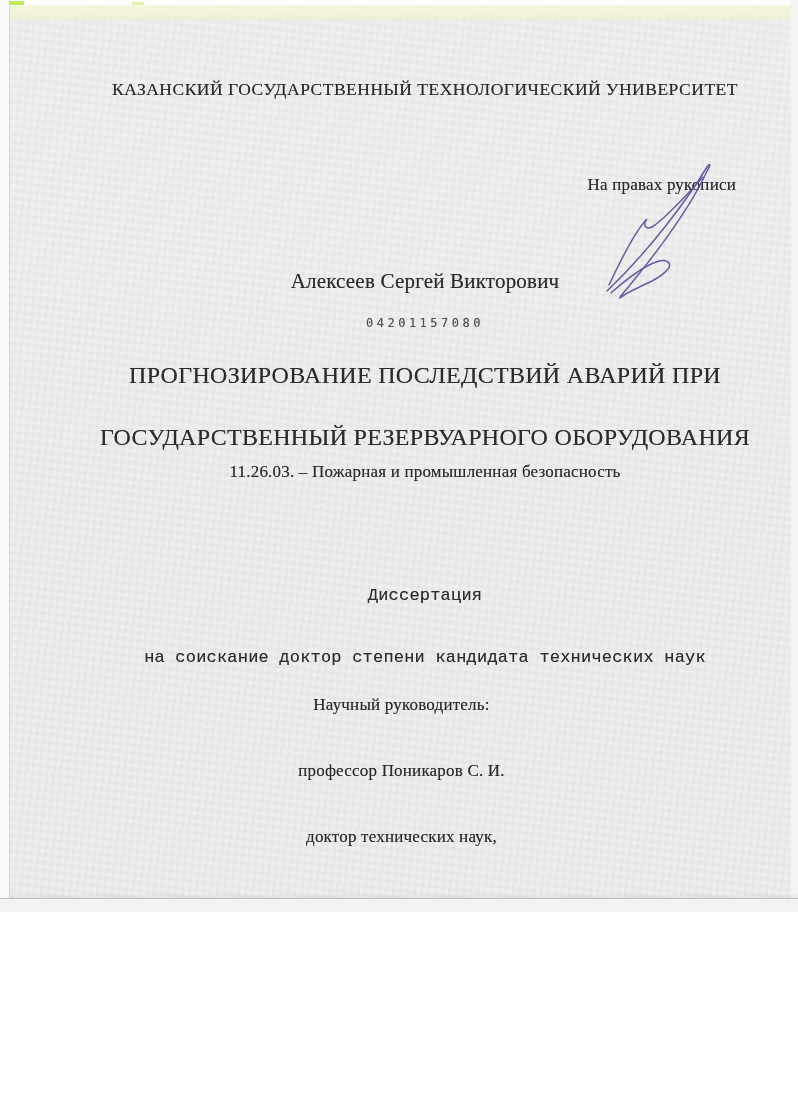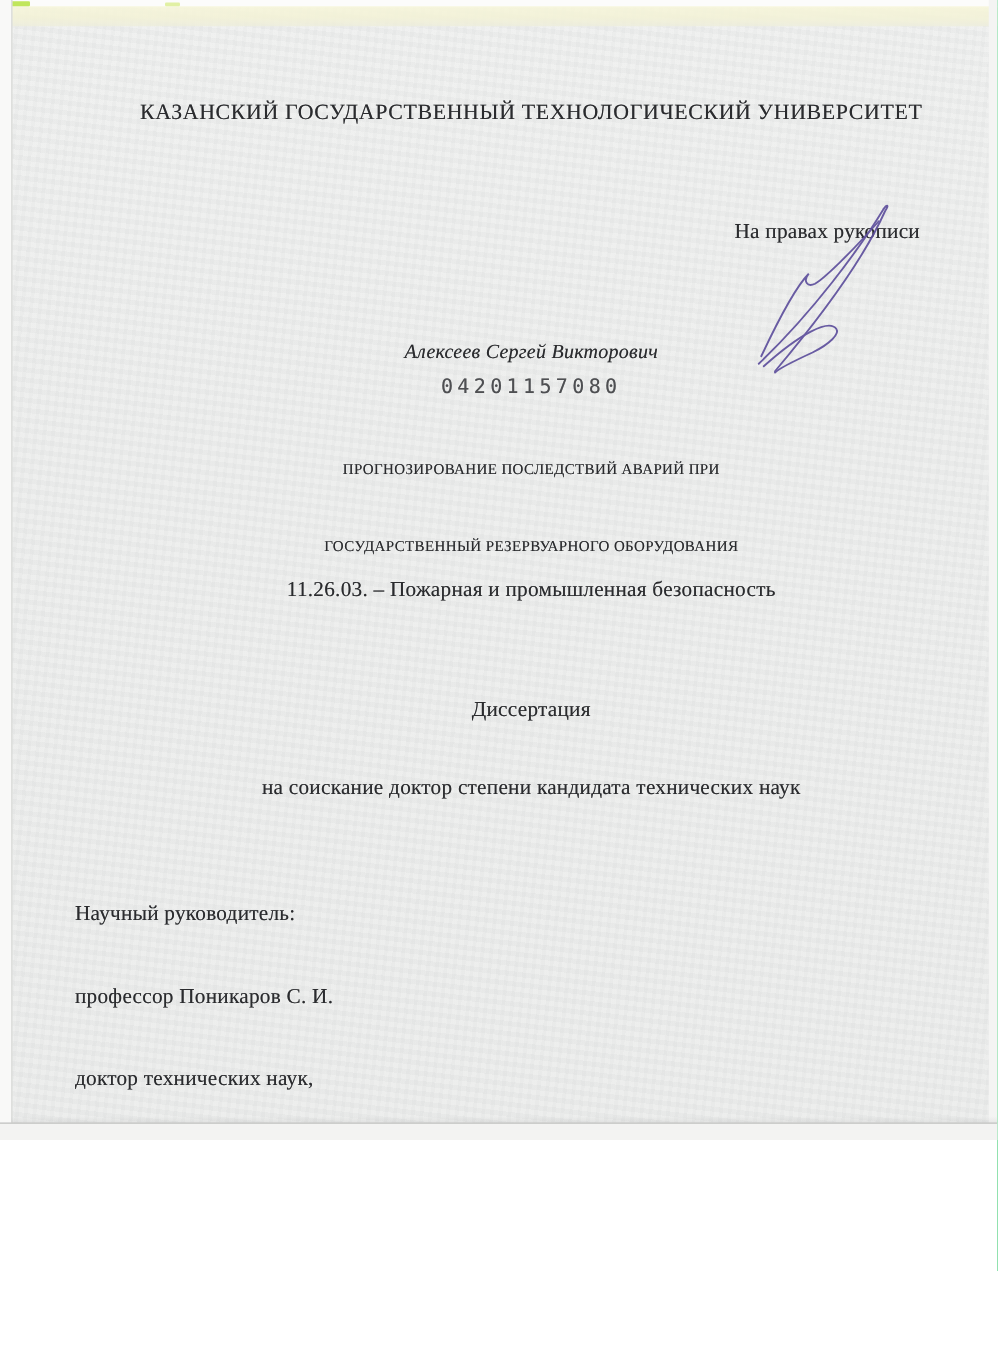--- a/index.html
+++ b/index.html
@@ -4,21 +4,21 @@
 <style>
   html, body {
     margin: 0;
     padding: 0;
     background: #ffffff;
   }
   .scan-page {
     position: relative;
     width: 798px;
     height: 912px;
-    background: #22c55e;
+    background: #14b8a6;
     overflow: hidden;
     font-family: "Liberation Serif", serif;
     color: #2a2b2e;
   }
   
   .paper-texture {
     position: absolute;
     inset: 0;
     background-image:
       repeating-linear-gradient(7deg,  rgba(255,255,255,0.05) 0 4px, rgba(122,128,134,0.035) 4px 8px),
@@ -48,28 +48,28 @@
     right: 8px;
     text-align: center;
     font-size: 17px;
     line-height: 31px;
     letter-spacing: .2px;
     text-shadow: 0 0 .5px rgba(42,43,46,.55);
     white-space: pre-line;
   }
   .university       { top: 74px;  font-size: 17.5px; letter-spacing: .5px; }
   .manuscript-note  { top: 169px; text-align: right; right: 62px; }
-  .author-name      { top: 266px; font-size: 16px; font-style: italic; }
-  .reg-number       { top: 293px; font-family: "DejaVu Sans Mono", monospace;
-                      font-size: 16px; letter-spacing: 3.5px; color: #4e4f52;
+  .author-name      { top: 266px; font-size: 21px; }
+  .reg-number       { top: 308px; font-family: "DejaVu Sans Mono", monospace;
+                      font-size: 12px; letter-spacing: 3.5px; color: #4e4f52;
                       text-shadow: 0 0 .4px rgba(78,79,82,.5); }
-  .diss-title       { top: 329px; font-size: 12px; letter-spacing: .3px; }
+  .diss-title       { top: 329px; font-size: 24px; letter-spacing: .3px; }
   .specialty        { top: 424px; line-height: 31.5px; }
-  .diss-type        { top: 521px; }
-  .supervisor       { top: 681px; text-align: left; right: 55px; line-height: 33px; }
+  .diss-type        { top: 549px; font-family: Liberation Mono, monospace; }
+  .supervisor       { top: 655px; text-align: center; right: 55px; line-height: 33px; }
   .city-year        { top: 894px; }
 
   .signature-svg {
     position: absolute;
     left: 595px;
     top: 155px;
     width: 135px;
     height: 150px;
     pointer-events: none;
   }

